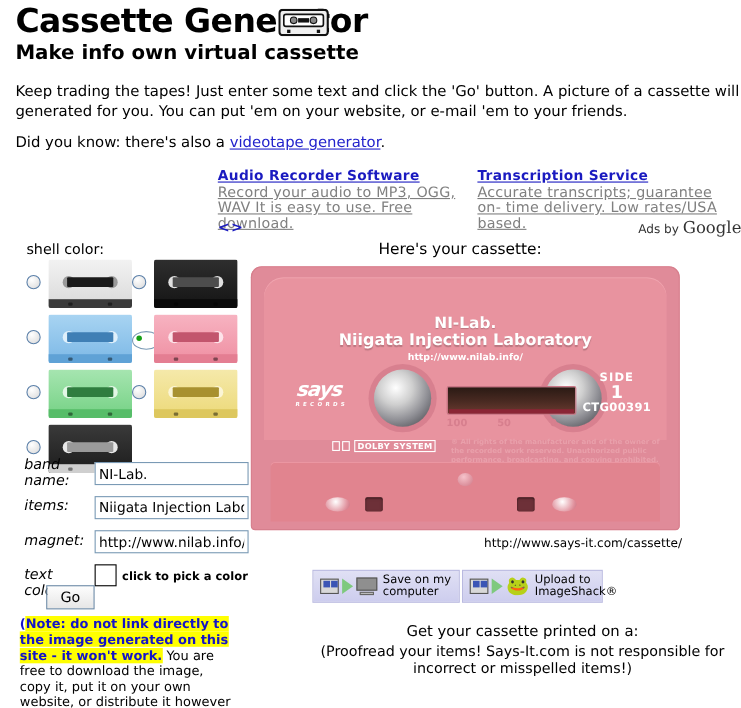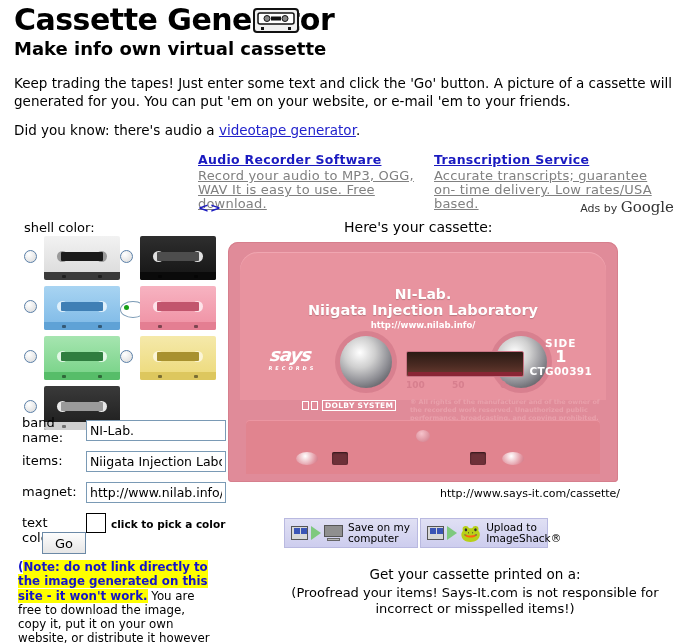--- a/index.html
+++ b/index.html
@@ -85,21 +85,21 @@
   .tt-hub{
     position:absolute;top:15px;width:11px;height:11px;border-radius:50%;
   }
   .tt-hub.l{left:13px;} .tt-hub.r{left:52px;}
   .tt-base{position:absolute;left:0;bottom:0;width:100%;height:8px;}
   .tt-hole{position:absolute;bottom:2px;width:4px;height:3px;border-radius:1px;background:rgba(0,0,0,.45);}
 
   
   .form{position:absolute;left:22px;top:420px;width:210px;}
   .frow{position:relative;height:28px;margin-bottom:3px;}
-  .flabel{position:absolute;left:0;top:2px;font-size:13px;line-height:15px;width:62px;}
+  .flabel{position:absolute;left:0;top:2px;font-size:13px;line-height:15px;width:62px;font-style:italic;}
   .flabel.two{top:-5px;}
   .finput{
     position:absolute;left:64px;top:0;width:140px;height:21px;
     border:1px solid #7a9ab5;background:#fff;font-size:12.5px;
     padding:0 3px;box-sizing:border-box;
     font-family:"DejaVu Sans","Liberation Sans",sans-serif;color:#000;
   }
   .color-box{
     position:absolute;left:64px;top:0;width:20px;height:20px;
     border:1px solid #000;background:#fff;box-sizing:border-box;
@@ -287,21 +287,21 @@
     <rect x="5" y="5" width="36" height="11" rx="2" fill="#fff" stroke="#111" stroke-width="1.5"></rect>
     <circle cx="14" cy="10.5" r="3" fill="#888" stroke="#111"></circle>
     <circle cx="32" cy="10.5" r="3" fill="#888" stroke="#111"></circle>
     <rect x="18" y="8.5" width="10" height="4" fill="#111"></rect>
     <rect x="8" y="19" width="3" height="3" fill="#111"></rect>
     <rect x="35" y="19" width="3" height="3" fill="#111"></rect>
   </svg>
   <div class="subtitle">Make info own virtual cassette</div>
   <div class="intro">Keep trading the tapes! Just enter some text and click the 'Go' button. A picture of a cassette will be generated for you. You can put 'em on your website, or e-mail 'em to your friends.</div>
   <div class="didyou">
-    <span>Did you know: there's audio a </span><a class="link" href="#">videotape generator</a><span>.</span>
+    <span>Did you know: there's also a </span><a class="link" href="#">videotape generator</a><span>.</span>
   </div>
 
   <div class="ads">
     <div class="ad a1">
       <div class="ad-title">Audio Recorder Software</div>
       <div class="ad-body">Record your audio to MP3, OGG, WAV It is easy to use. Free download.</div>
     </div>
     <div class="ad a2">
       <div class="ad-title">Transcription Service</div>
       <div class="ad-body">Accurate transcripts; guarantee on- time delivery. Low rates/USA based.</div>

